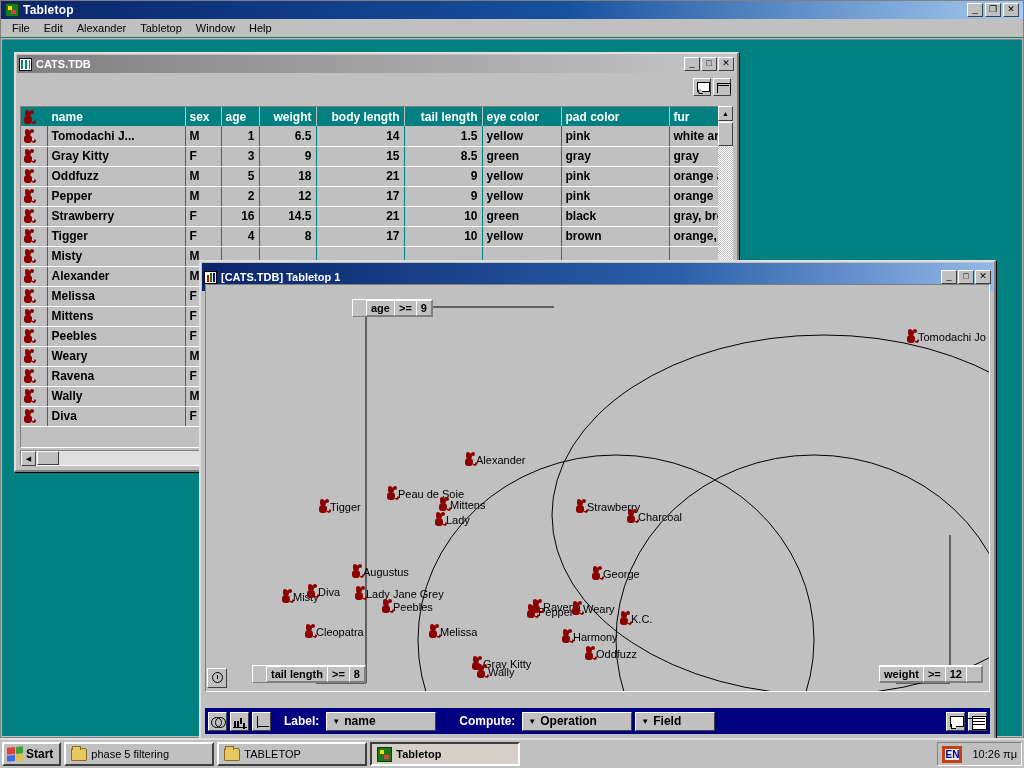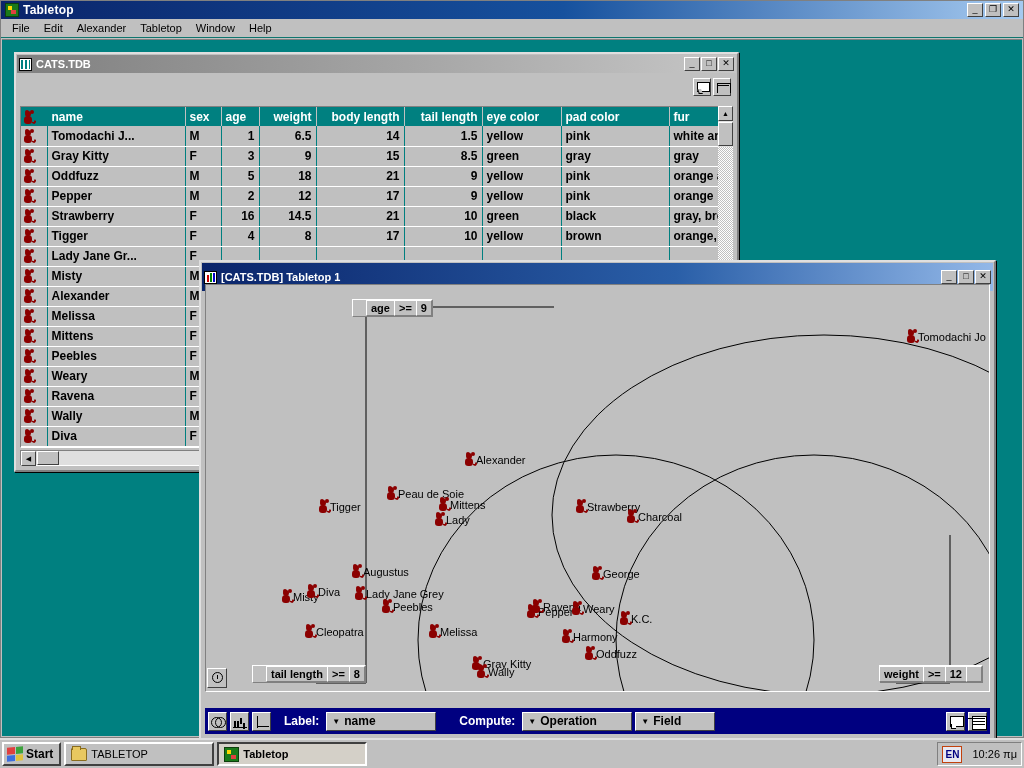--- a/index.html
+++ b/index.html
@@ -335,21 +335,21 @@
     width:15px; height:15px; flex:none; background:#1a7a1a; border:1px solid #0d3f0d; position:relative;
   }
   .tt-task-icon::before{content:"";position:absolute;left:2px;top:2px;width:4px;height:4px;background:#ffd700;}
   .tt-task-icon::after{content:"";position:absolute;right:2px;bottom:2px;width:5px;height:4px;background:#e04040;}
 
   #tray {
     margin-left:auto; height:24px; display:flex; align-items:center; gap:2px;
     border:1px solid; border-color:#808080 #fff #fff #808080; padding:0 4px;
   }
   .tray-lang {
-    width:20px; height:17px; background:#e8e8f0; border:1px solid #c2410c;
+    width:20px; height:17px; background:#e8e8f0; border:3px solid #c2410c;
     color:#000080; font-size:10px; font-weight:bold;
     display:flex; align-items:center; justify-content:center; margin-right:3px;
   }
   .tray-ic {
     width:16px; height:16px; flex:none; border-radius:2px;
     display:flex; align-items:center; justify-content:center;
     font-size:9px; color:#fff; font-weight:bold; line-height:1;
   }
   #tray-clock { font-size:11px; margin-left:5px; color:#000; white-space:nowrap; }
 </style>
@@ -493,32 +493,20 @@
                 <td style="width:38px" class="num">4</td>
                 <td style="width:57px" class="num">8</td>
                 <td style="width:88px" class="num">17</td>
                 <td style="width:78px" class="num">10</td>
                 <td style="width:79px" class="">yellow</td>
                 <td style="width:108px" class="">brown</td>
                 <td style="width:110px" class="">orange, black,</td>
               </tr>
               <tr>
                 <td class="rowicon"><span class="cat-glyph"><i class="cat-tail"></i></span></td>
-                <td style="width:138px" class="">Lady Jane Gr...</td>
-                <td style="width:36px" class="">F</td>
-                <td style="width:38px" class="num"></td>
-                <td style="width:57px" class="num"></td>
-                <td style="width:88px" class="num"></td>
-                <td style="width:78px" class="num"></td>
-                <td style="width:79px" class=""></td>
-                <td style="width:108px" class=""></td>
-                <td style="width:110px" class=""></td>
-              </tr>
-              <tr>
-                <td class="rowicon"><span class="cat-glyph"><i class="cat-tail"></i></span></td>
                 <td style="width:138px" class="">Misty</td>
                 <td style="width:36px" class="">M</td>
                 <td style="width:38px" class="num"></td>
                 <td style="width:57px" class="num"></td>
                 <td style="width:88px" class="num"></td>
                 <td style="width:78px" class="num"></td>
                 <td style="width:79px" class=""></td>
                 <td style="width:108px" class=""></td>
                 <td style="width:110px" class=""></td>
               </tr>
@@ -873,20 +861,24 @@
         <i></i>
         <i></i>
         <i></i>
         <i></i>
       </span>
     <span>Start</span>
   </div>
   <div id="task-list" style="display: flex; gap: 3px;">
       <div class="task-btn">
         <span class="folder-icon"></span>
+        <span>phase 5 filtering</span>
+      </div>
+      <div class="task-btn">
+        <span class="folder-icon"></span>
         <span>TABLETOP</span>
       </div>
       <div class="task-btn active">
         <span class="tt-task-icon"></span>
         <span>Tabletop</span>
       </div>
     </div>
   <div id="tray">
     <div class="tray-lang">EN</div>
     <div id="tray-clock">10:26 πμ</div>

